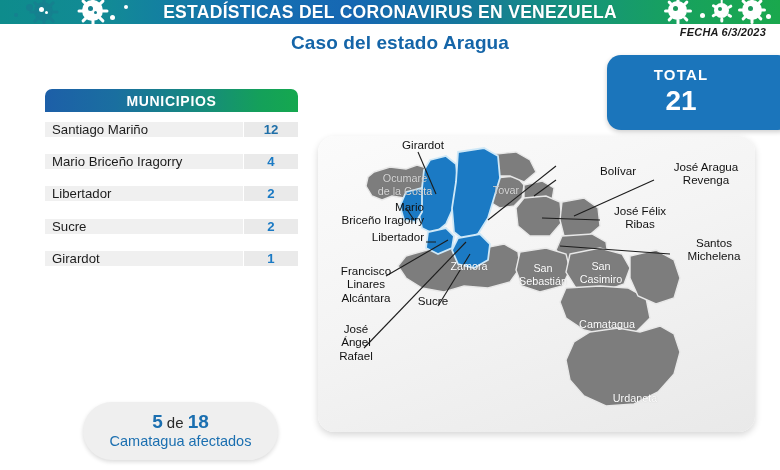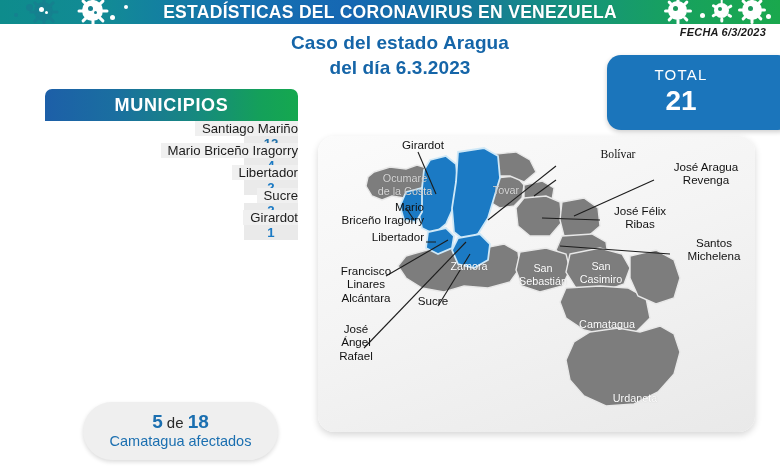--- a/index.html
+++ b/index.html
@@ -52,32 +52,32 @@
     position:absolute;left:607px;top:55px;width:185px;height:75px;
     background:#1b75bb;border-radius:14px;
     box-shadow:0 2px 5px rgba(0,0,0,.20);
     z-index:7;overflow:hidden;
   }
   .total-inner{
     position:absolute;left:0;top:0;width:148px;height:75px;
     display:flex;flex-direction:column;align-items:center;justify-content:center;
     color:#ffffff;
   }
-  .total-label{font-size:15px;font-weight:normal;letter-spacing:1.2px;line-height:1;}
+  .total-label{font-size:15px;font-weight:bold;letter-spacing:1.2px;line-height:1;}
   .total-value{font-size:28px;font-weight:bold;line-height:1.15;margin-top:3px;}
 
   
   .table-wrap{position:absolute;left:45px;top:89px;width:253px;z-index:5;}
   .table-head{
-    height:32px;border-radius:7px 7px 0 0;
+    height:23px;border-radius:7px 7px 0 0;
     background:linear-gradient(90deg,#1d5fa8 0%,#1a6fa0 28%,#168b7c 62%,#14a05a 85%,#15a84f 100%);
     display:flex;align-items:center;justify-content:center;
-    color:#ffffff;font-size:18px;font-weight:bold;letter-spacing:.7px;
-  }
-  .trow{display:flex;height:22.2px;align-items:flex-end;margin-top:0;flex-direction:column;}
+    color:#ffffff;font-size:14px;font-weight:bold;letter-spacing:.7px;
+  }
+  .trow{display:flex;height:22.2px;align-items:flex-start;margin-top:10px;}
   .tname{
     flex:1;background:#f0f0f0;display:flex;align-items:center;
     padding-left:7px;font-size:13.2px;color:#1c1c1c;
   }
   .tval{
     width:54px;background:#eaeaea;margin-left:1.4px;
     display:flex;align-items:center;justify-content:center;
     font-size:13.2px;font-weight:bold;color:#1b7ac4;
   }
   .trow:nth-child(2) .tval{color:#1f6fa8;}
@@ -198,21 +198,20 @@
     </div>
     <div class="dotc" style="left:766px;top:14px;width:5px;height:5px;background:#ffffff;"></div>
 
     <div class="header-title">ESTADÍSTICAS DEL CORONAVIRUS EN VENEZUELA</div>
   </div>
 
   <div class="fecha">FECHA 6/3/2023</div>
 
   <div class="main-title">
     <span>Caso del estado Aragua</span>
-    <span class="l2">del día 6.3.2023</span>
   </div>
 
   <div class="total-box">
     <div class="total-inner">
       <div class="total-label">TOTAL</div>
       <div class="total-value">21</div>
     </div>
   </div>
 
   <div class="table-wrap">
@@ -321,21 +320,21 @@
       <span>San</span><br>
       <span>Casimiro</span>
     </div>
     <div class="ilab" style="left:252px;top:182px;width:74px;">Camatagua</div>
     <div class="ilab" style="left:284px;top:256px;width:66px;">Urdaneta</div>
   </div>
 
   <div class="mlab" style="left:392px;top:138px;width:62px;">Girardot</div>
 
 
-  <div class="mlab" style="left:592px;top:148px;width:52px;font-family:Liberation Serif, serif;">Bolívar</div>
+  <div class="mlab" style="left:592px;top:164px;width:52px;">Bolívar</div>
 
   <div class="mlab" style="left:664px;top:160px;width:84px;">
     <span>José Aragua</span><br>
     <span>Revenga</span>
   </div>
 
   <div class="mlab" style="left:674px;top:236px;width:80px;">
     <span>Santos</span><br>
     <span>Michelena</span>
   </div>

